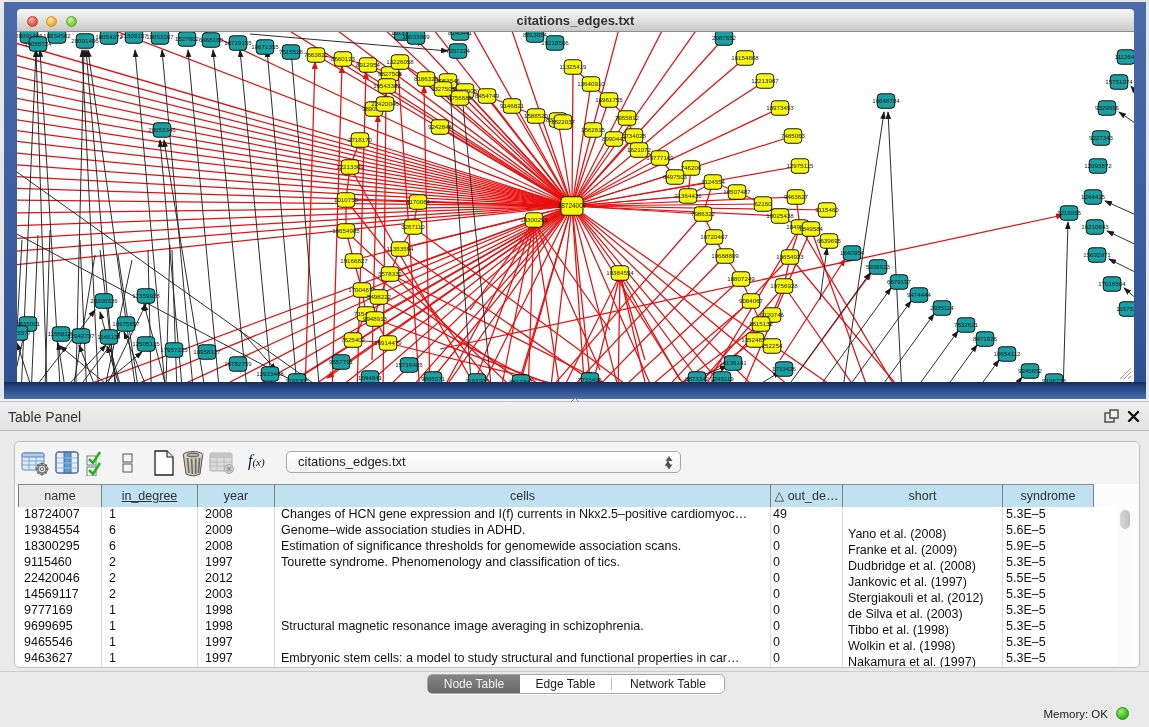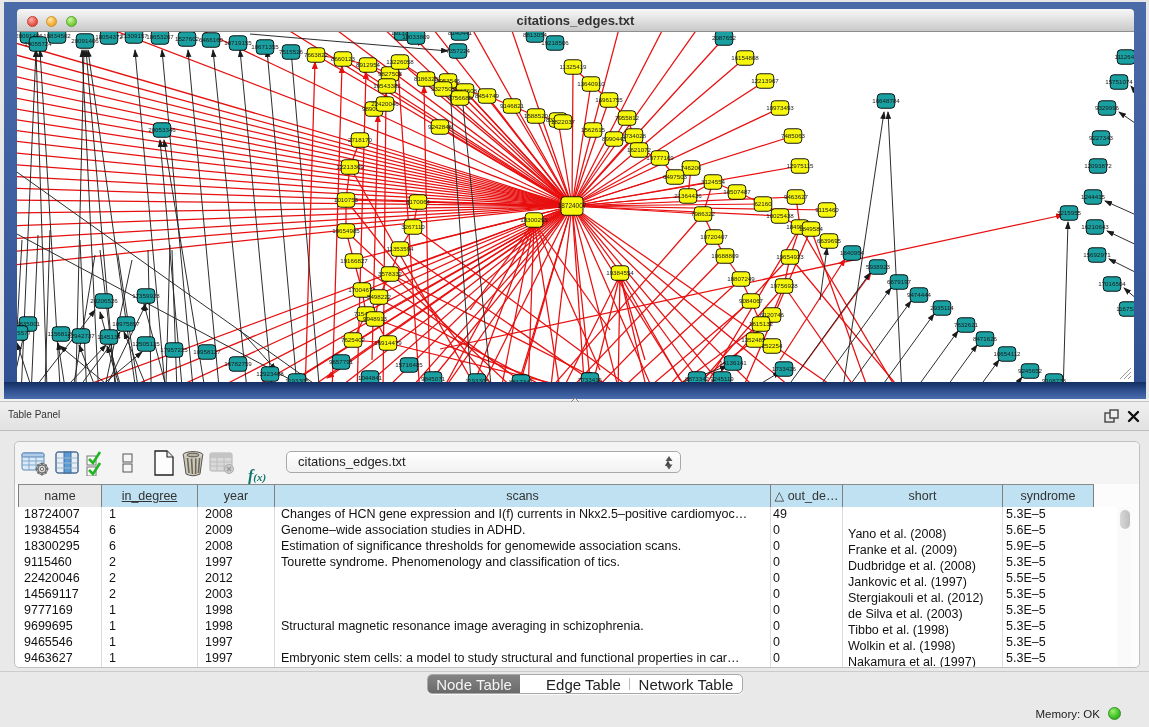--- a/index.html
+++ b/index.html
@@ -12,21 +12,21 @@
   background:linear-gradient(#f7f7f7,#e3e3e3 45%,#c9c9c9); border-bottom:1px solid #8e8e8e;
   border-radius:4px 4px 0 0; }
 #titlebar .t { position:absolute; width:100%; text-align:center; top:4px; font-size:13px; font-weight:bold; color:#333; }
 .light { position:absolute; top:6.5px; width:11px; height:11px; border-radius:50%; }
 #graphwrap { position:absolute; left:13px; top:30px; width:1117px; height:350px; background:#fff; overflow:hidden; }
 * { -webkit-font-smoothing:antialiased; }
 #grip { position:absolute; right:2px; bottom:2px; width:14px; height:14px; }
 #divider { position:absolute; left:0; top:399px; width:1149px; height:3px; background:#f2f2f2; border-bottom:1px solid #c4c4c4;}
 #tp-head { position:absolute; left:0; top:402px; width:1149px; height:29px;
   background:linear-gradient(#efefef,#e2e2e2); border-bottom:1px solid #bdbdbd; }
-#tp-head .lbl { position:absolute; left:8px; top:7px; font-size:10px; color:#333; }
+#tp-head .lbl { position:absolute; left:8px; top:7px; font-size:14px; color:#333; }
 #panel { position:absolute; left:0; top:432px; width:1149px; height:295px; background:#e9e9e9; }
 #container { position:absolute; left:14px; top:9px; width:1126px; height:227px; background:#fcfcfc;
   border:1px solid #c0c0c0; border-radius:5px; }
 #toolbar { position:absolute; left:0; top:0; width:100%; height:42px; background:#f4f4f4; border-radius:5px 5px 0 0;}
 #combo { position:absolute; left:271px; top:9px; width:395px; height:22px; background:linear-gradient(#ffffff,#f1f1f1);
   border:1px solid #a9a9a9; border-radius:5px; font-size:13px; color:#222; line-height:20px; padding-left:11px; }
 #combo .arr { position:absolute; right:7px; top:1px; font-size:10px; color:#444; letter-spacing:0; }
 #thead { position:absolute; left:3px; top:42px; height:23px; }
 .th { position:absolute; top:0; height:23px; background:#bfe1f1; border-right:1px solid #7f7f7f; border-top:1px solid #898989;
   font-size:12.5px; color:#333; text-align:center; line-height:23px; }
@@ -37,24 +37,24 @@
 .c1 { left:91px;  width:90px; }
 .c2 { left:187px; width:71px; }
 .c3 { left:263px; width:490px; }
 .c4 { left:755px; width:66px; }
 .c5 { left:830px; width:154px;margin-top:20px; }
 .c6 { left:988px; width:87px; }
 #sbar { position:absolute; right:8px; top:65px; width:13px; height:160px; background:#fafafa; }
 #sbar .thumb { position:absolute; left:1.5px; top:3px; width:10px; height:19px; background:linear-gradient(90deg,#d8d8d8,#bdbdbd); border-radius:5px; }
 #tabline { position:absolute; left:0; top:239px; width:1149px; border-top:1px solid #cccccc; }
 #tabs { position:absolute; left:427px; top:242px; height:20px; border:1px solid #a8a8a8; border-radius:5px; background:#fff; overflow:hidden; display:flex; box-shadow:0 1px 0 rgba(255,255,255,.7);}
-#tabs .tab { height:100%; font-size:15px; color:#222; text-align:center; line-height:19px; }
+#tabs .tab { height:100%; font-size:12px; color:#222; text-align:center; line-height:19px; }
 #tabs .sel { background:linear-gradient(#848484,#6a6a6a); color:#f4f4f4; }
 #tabs .sep { width:1px; background:#bcbcbc; height:70%; align-self:center; }
-#status { position:absolute; right:12px; bottom:0; height:24px; width:300px; }
+#status { position:absolute; right:4px; bottom:0; height:24px; width:300px; }
 #status .txt { position:absolute; right:37px; top:5px; font-size:11.5px; color:#222; }
 #status .dot { position:absolute; right:16px; top:4px; width:13px; height:13px; border-radius:50%;
   background:radial-gradient(circle at 35% 30%, #9ef06a, #3dbf27 60%, #2d9e1a); border:1px solid #2e8f1e; }
 .ticon { position:absolute; top:8px; }
 </style></head>
 <body>
 <div id="desktop">
   <div id="frame">
     <div class="btm"></div>
     <div id="titlebar">
@@ -1023,33 +1023,33 @@
             <line x1="8" y1="8" x2="8" y2="21"></line>
             <line x1="15" y1="8" x2="15" y2="21"></line>
           </g>
         <circle cx="20" cy="19" r="4.5" fill="#cccccc" stroke="#adadad"></circle>
         <g stroke="#9a9a9a" stroke-width="1.4">
             <line x1="18" y1="17" x2="22" y2="21"></line>
             <line x1="22" y1="17" x2="18" y2="21"></line>
           </g>
       </svg>
 
-      <div style="position:absolute;left:233px;top:25px;font-family:'Liberation Serif',serif;font-style:italic;font-weight:bold;font-size:16px;color:#0f766e;">f<span style="font-size:11px;">(x)</span></div>
+      <div style="position:absolute;left:233px;top:10px;font-family:'Liberation Serif',serif;font-style:italic;font-weight:normal;font-size:16px;color:#0f172a;">f<span style="font-size:11px;">(x)</span></div>
       <div id="combo">citations_edges.txt<span class="arr">▲<br></span>
         <svg style="position:absolute;right:7px;top:4px" width="8" height="14">
             <path d="M4,0 L7.5,5 L0.5,5 z" fill="#555"></path>
             <path d="M4,13.5 L7.5,8.5 L0.5,8.5 z" fill="#555"></path>
           </svg>
       </div>
     </div>
     <div id="thead" style="border-left:1px solid #7f7f7f">
       <div class="th" style="left:0px;   width:83px; background:#e8e8e8;">name</div>
       <div class="th" style="left:83px;  width:96px;text-decoration:underline;">in_degree</div>
       <div class="th" style="left:179px; width:77px;">year</div>
-      <div class="th" style="left:256px; width:496px;">scans</div>
+      <div class="th" style="left:256px; width:496px;">cells</div>
       <div class="th" style="left:752px; width:72px;">△ out_de…</div>
       <div class="th" style="left:824px; width:160px;">short</div>
       <div class="th" style="left:984px; width:91px;">syndrome</div>
     </div>
     <div class="tbody">
       <div style="position:absolute;left:83px;top:0;width:1px;height:160px;background:#dcdcdc"></div>
       <div style="position:absolute;left:179px;top:0;width:1px;height:160px;background:#dcdcdc"></div>
       <div style="position:absolute;left:256px;top:0;width:1px;height:160px;background:#dcdcdc"></div>
       <div style="position:absolute;left:752px;top:0;width:1px;height:160px;background:#dcdcdc"></div>
       <div style="position:absolute;left:824px;top:0;width:1px;height:160px;background:#dcdcdc"></div>
@@ -1141,21 +1141,21 @@
           <div class="c c6">5.3E–5</div>
         </div>
     </div>
     <div id="sbar">
         <div class="thumb"></div>
       </div>
   </div>
   <div id="tabline"></div>
   <div id="tabs">
     <div class="tab sel" style="width:92px;">Node Table</div>
-    <div class="tab" style="width:91px;margin-left:18px;">Edge Table</div>
+    <div class="tab" style="width:91px;">Edge Table</div>
     <div class="sep"></div>
     <div class="tab" style="width:112px;">Network Table</div>
   </div>
   <div id="status">
     <div class="txt">Memory: OK</div>
     <div class="dot"></div>
   </div>
 </div>
 
 </body></html>

